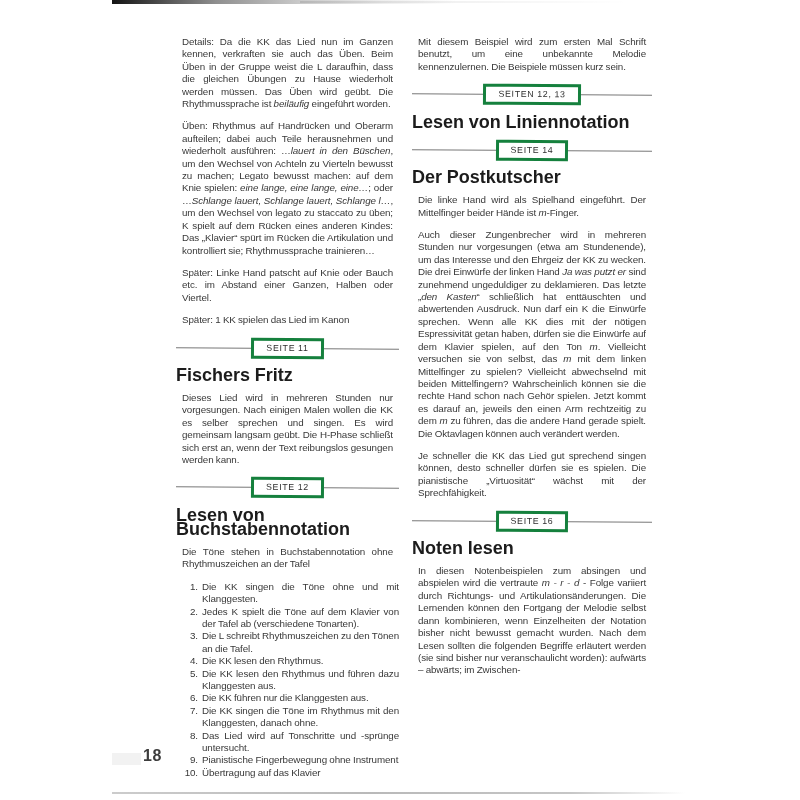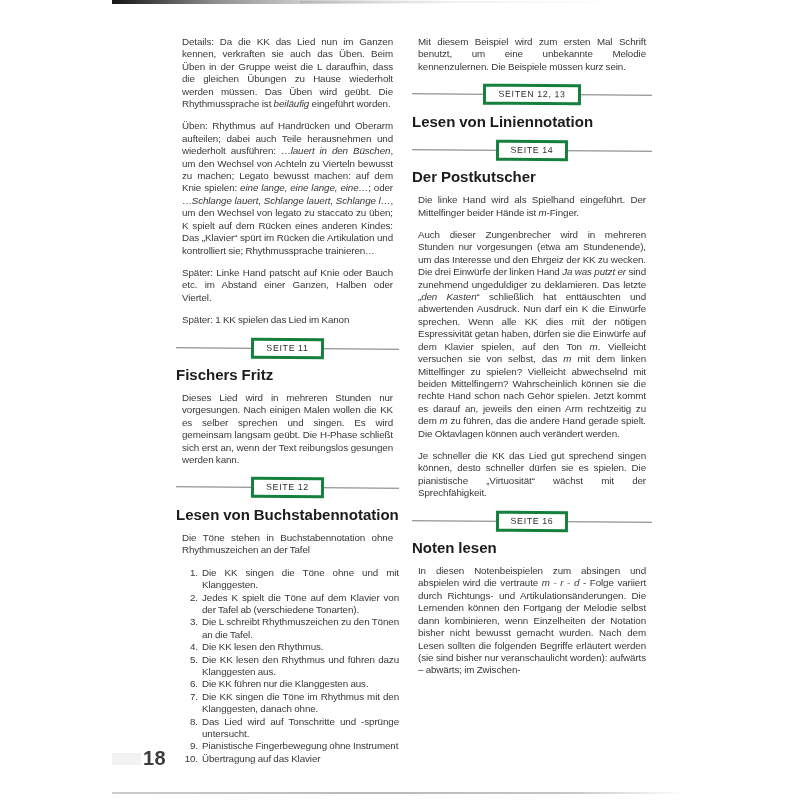--- a/index.html
+++ b/index.html
@@ -20,34 +20,34 @@
   }
   .bottom-edge{
     position:absolute;left:112px;top:792px;width:573px;height:2px;
     background:linear-gradient(90deg,#cccccc,#b9b9b9 45%,#c6c6c6 80%,rgba(255,255,255,0) 100%);
   }
   .footer-mark{
     position:absolute;left:112px;top:753px;width:29px;height:12px;background:#f2f2f2;
   }
   .page-number{
     position:absolute;left:143px;top:747px;
-    font-size:20px;font-weight:bold;color:#3d3d3d;letter-spacing:0.5px;
+    font-size:16px;font-weight:bold;color:#3d3d3d;letter-spacing:0.5px;
   }
   
   .col{
     position:absolute;top:36px;
     font-size:9.8px;line-height:12.4px;letter-spacing:-0.1px;word-spacing:-0.3px;
     color:#383838;text-align:justify;
     hyphens:auto;-webkit-hyphens:auto;
   }
   .col-left{left:176px;width:223px;}
   .col-right{left:412px;width:240px;}
   .body-para{margin:0 6px 10px;}
   .section-heading{
-    font-size:15px;line-height:14px;font-weight:700;color:#1c1c1c;
+    font-size:18px;line-height:14px;font-weight:700;color:#1c1c1c;
     margin:0 0 10px;text-align:left;letter-spacing:0;
   }
   .seite-divider{
     display:flex;align-items:center;margin:11px 0 10px;
     transform:rotate(0.4deg);
   }
   .rule{flex:1 1 auto;height:0;border-top:1px solid #787878;}
   .seite-box{
     flex:0 0 auto;border:3px solid #15803d;background:#fff;
     padding:2px 12px 2.5px;font-size:8.8px;line-height:10px;

